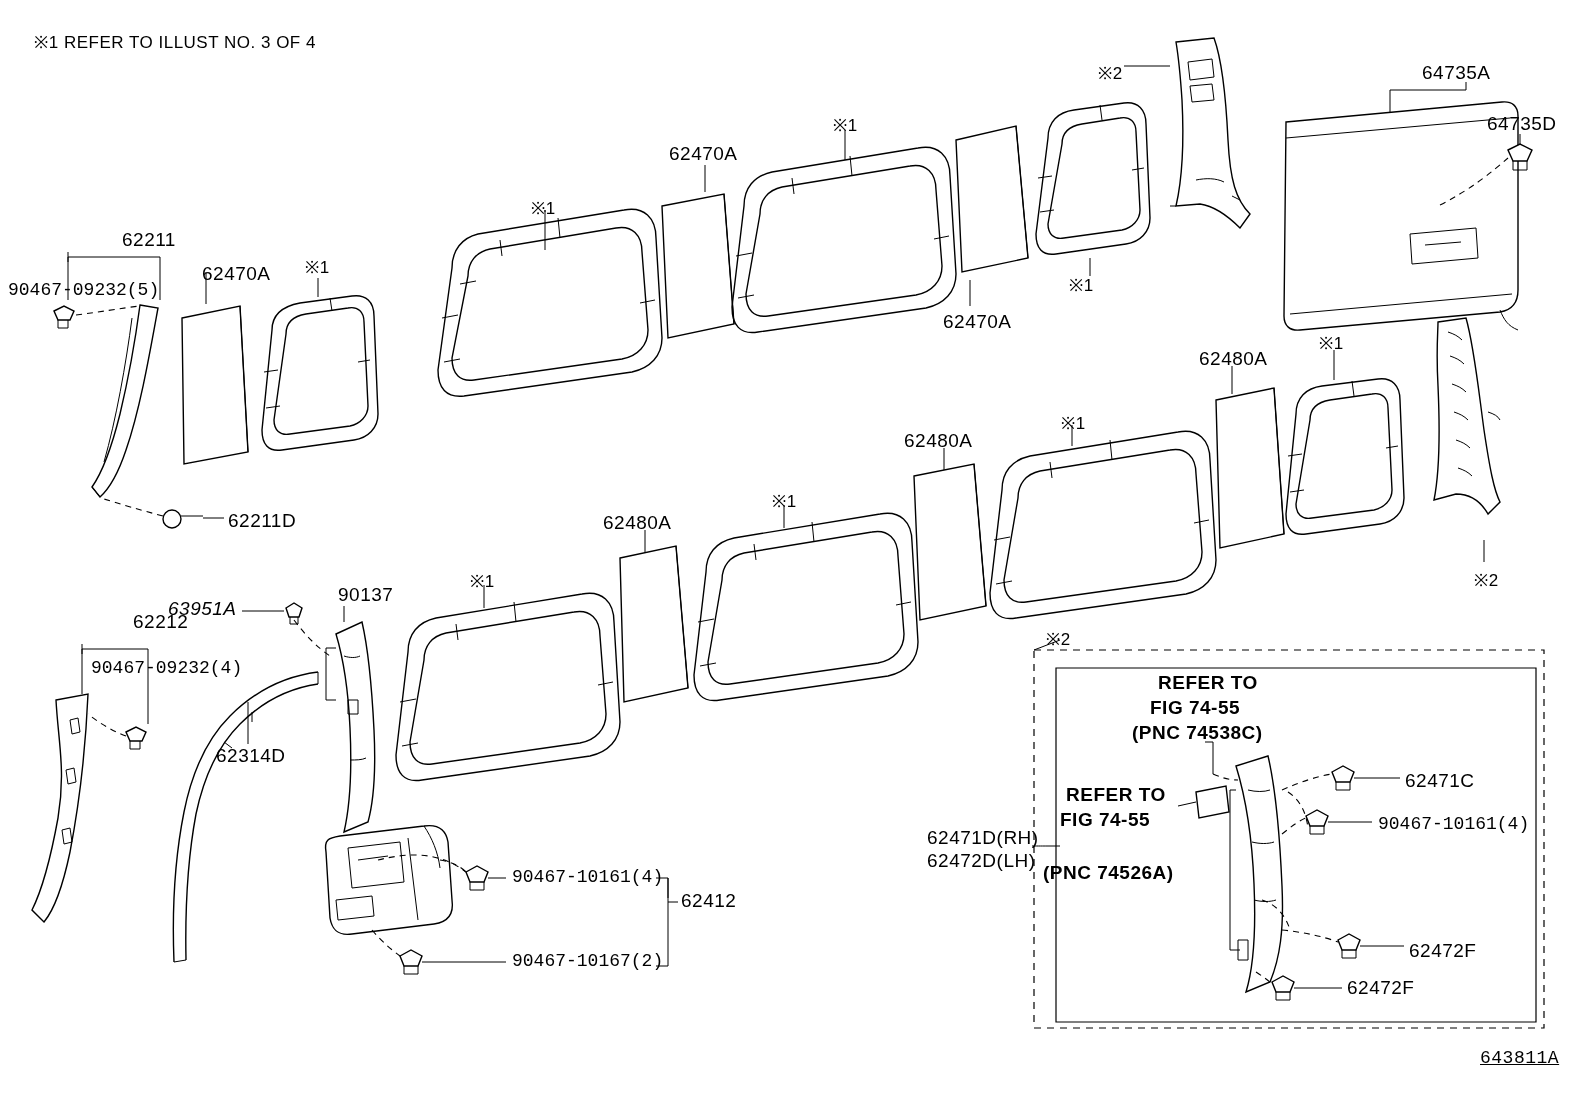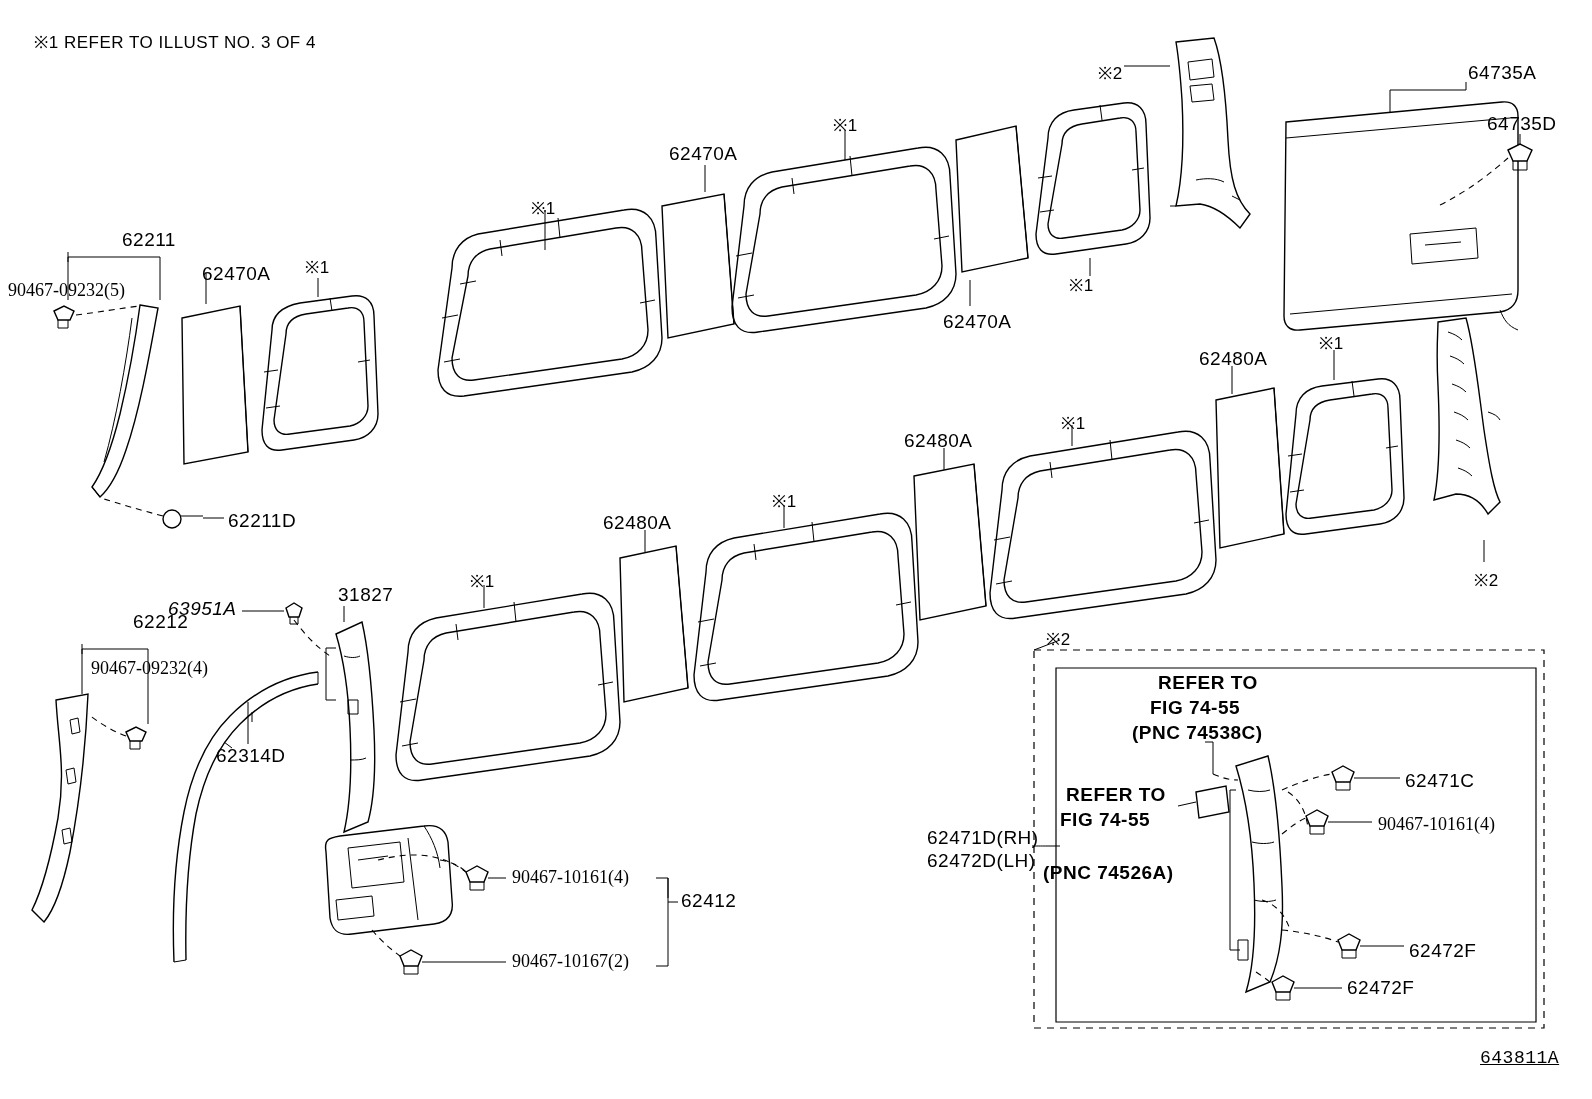--- a/index.html
+++ b/index.html
@@ -1,20 +1,20 @@
 <!DOCTYPE html>
 <html><head>
 <meta charset="utf-8">
 <style>
   html,body{margin:0;padding:0;background:#ffffff;}
   body{width:1592px;height:1099px;position:relative;overflow:hidden;
        font-family:"Liberation Sans",sans-serif;color:#000;}
   #stage{position:absolute;left:0;top:0;width:1341px;height:1099px;}
   .lbl{position:absolute;font-size:19px;letter-spacing:.5px;white-space:nowrap;color:#000;}
-  .lbl.mono{font-family:Liberation Serif, serif;font-size:18px;letter-spacing:0px;}
+  .lbl.mono{font-family:Liberation Mono, monospace;font-size:18px;letter-spacing:0px;}
   .lbl.small{font-size:17px;}
   .lbl.note{font-size:17px;}
   .lbl.bold{font-weight:bold;}
   .lbl.code{font-family:"Liberation Mono",monospace;font-size:18px;}
   svg{position:absolute;left:0;top:0;}
   .lnthin{stroke:#000;stroke-width:1;fill:none;}
   .dash{stroke:#000;stroke-width:1.1;fill:none;stroke-dasharray:6 5;}
   .fillw{fill:#ffffff;stroke:#000;stroke-width:1.4;}
   .nofill{fill:none;stroke:#000;stroke-width:1.4;}
   .boxdash{fill:none;stroke:#000;stroke-width:1.2;stroke-dasharray:7 6;}
@@ -288,32 +288,32 @@
 <div class="lbl" style="left:80px;top:229px;margin-left:42px;">62211</div>
 <div class="lbl" style="left:202px;top:263px;">62470A</div>
 <div class="lbl small" style="left:305px;top:255px;">※1</div>
 <div class="lbl" style="left:228px;top:510px;">62211D</div>
 <div class="lbl small" style="left:531px;top:196px;">※1</div>
 <div class="lbl" style="left:669px;top:143px;">62470A</div>
 <div class="lbl small" style="left:833px;top:113px;">※1</div>
 <div class="lbl" style="left:943px;top:311px;">62470A</div>
 <div class="lbl small" style="left:1069px;top:273px;">※1</div>
 <div class="lbl small" style="left:1098px;top:61px;">※2</div>
-<div class="lbl" style="left:1468px;top:62px;">64735A</div>
+<div class="lbl" style="left:1422px;top:62px;">64735A</div>
 <div class="lbl" style="left:1487px;top:113px;">64735D</div>
 <div class="lbl" style="left:1199px;top:348px;">62480A</div>
 <div class="lbl small" style="left:1319px;top:331px;">※1</div>
 <div class="lbl small" style="left:1474px;top:568px;">※2</div>
 <div class="lbl" style="left:904px;top:430px;">62480A</div>
 <div class="lbl small" style="left:1061px;top:411px;">※1</div>
 <div class="lbl" style="left:603px;top:512px;">62480A</div>
 <div class="lbl small" style="left:772px;top:489px;">※1</div>
 <div class="lbl small" style="left:470px;top:569px;">※1</div>
 <div class="lbl" style="left:168px;top:598px;font-style:italic;">63951A</div>
-<div class="lbl" style="left:338px;top:584px;">31827</div>
+<div class="lbl" style="left:338px;top:584px;">90137</div>
 <div class="lbl" style="left:85px;top:611px;margin-left:48px;">62212</div>
 <div class="lbl mono" style="left:91px;top:658px;">90467-09232(4)</div>
 <div class="lbl" style="left:216px;top:745px;">62314D</div>
 <div class="lbl mono" style="left:512px;top:867px;">90467-10161(4)</div>
 <div class="lbl" style="left:681px;top:890px;">62412</div>
 <div class="lbl mono" style="left:512px;top:951px;">90467-10167(2)</div>
 <div class="lbl small" style="left:1046px;top:627px;">※2</div>
 <div class="lbl bold" style="left:1158px;top:672px;">REFER TO</div>
 <div class="lbl bold" style="left:1150px;top:697px;">FIG 74-55</div>
 <div class="lbl bold" style="left:1132px;top:722px;">(PNC 74538C)</div>

